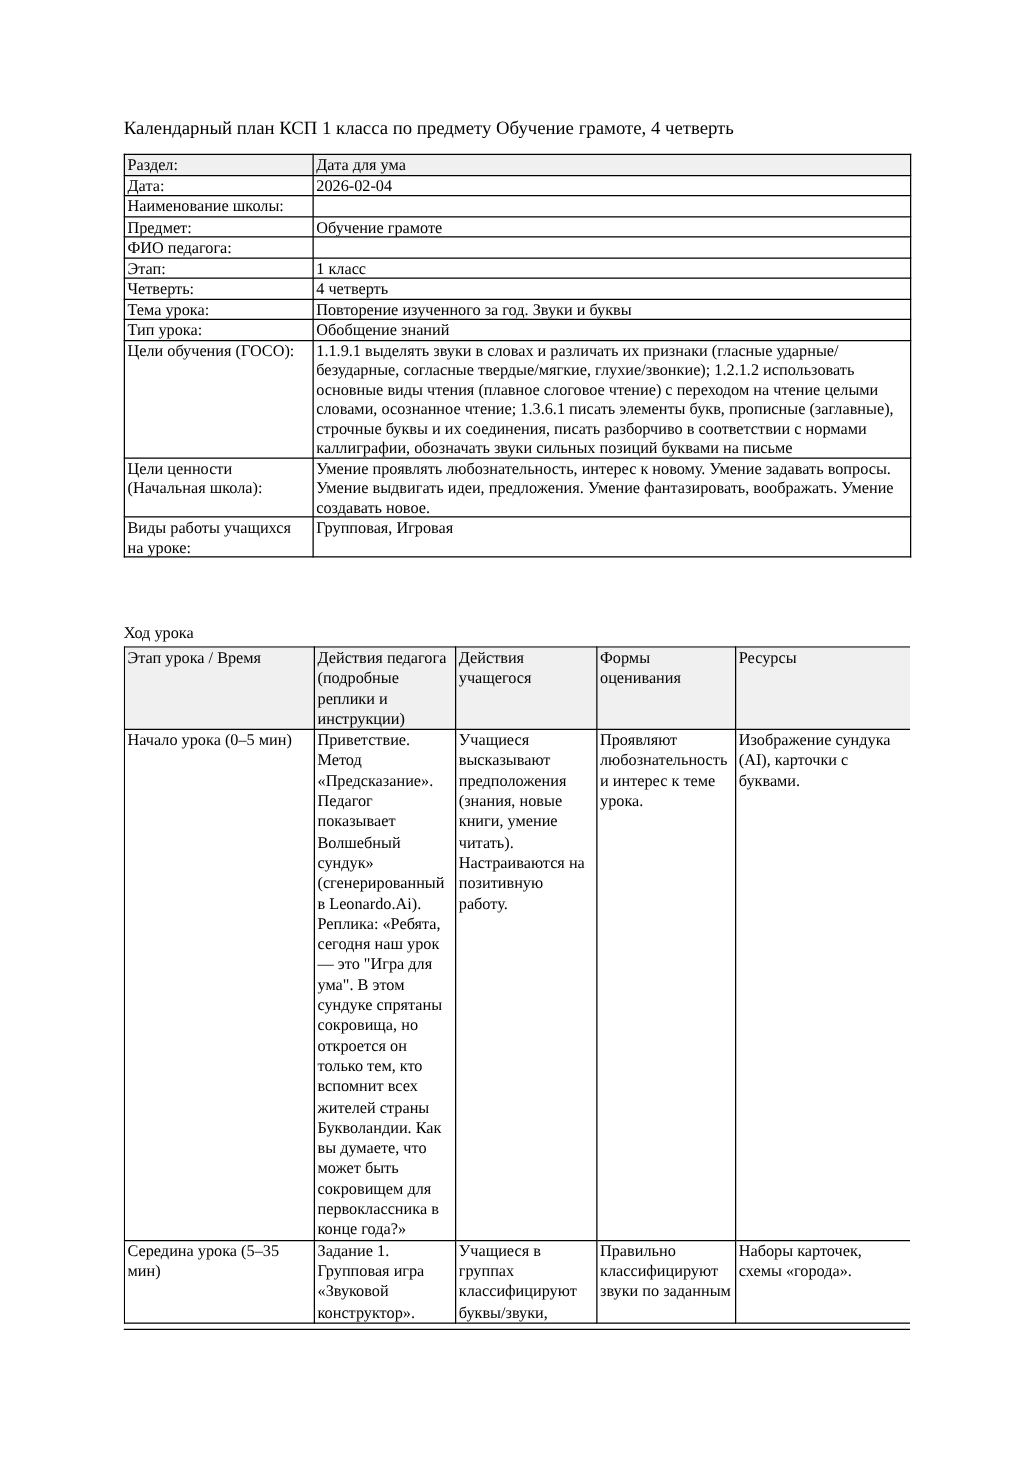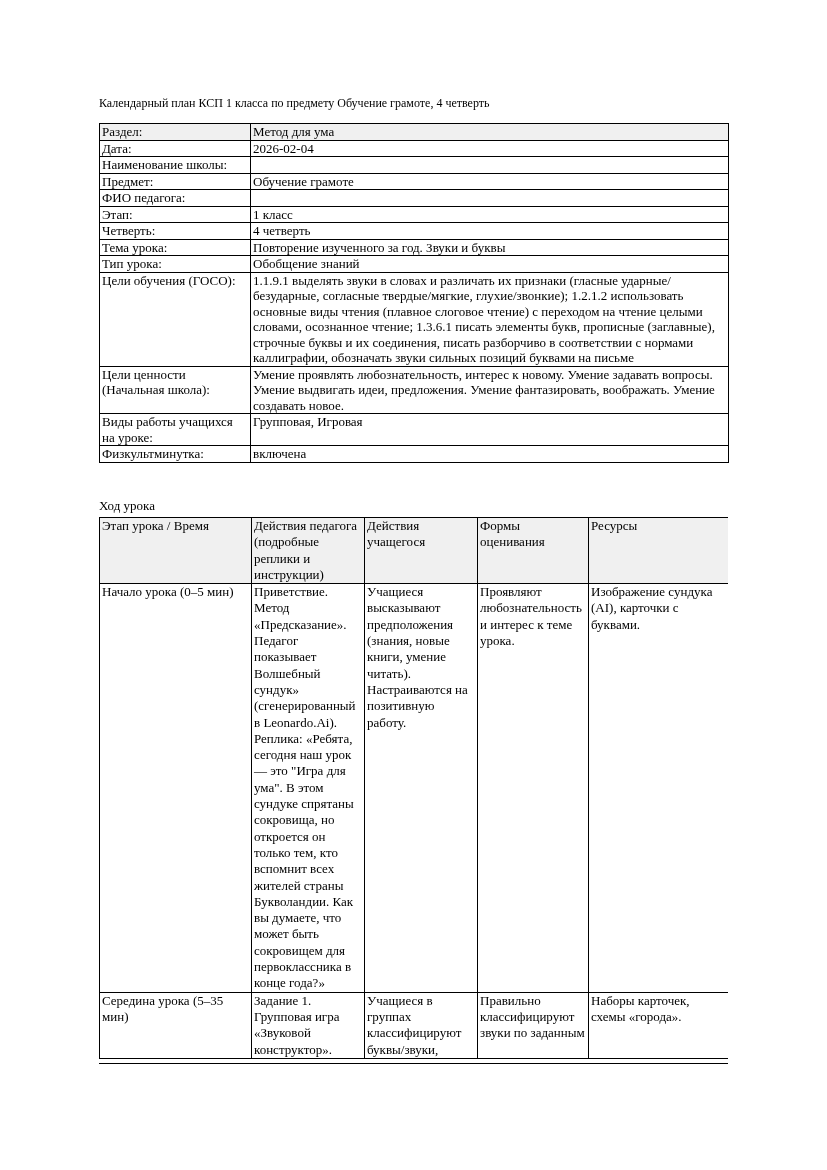--- a/index.html
+++ b/index.html
@@ -13,21 +13,21 @@
     position: relative;
     overflow: hidden;
     font-family: "Liberation Serif", "DejaVu Serif", serif;
     color: #000000;
   }
   #title {
     position: absolute;
     left: 99px;
     top: 95px;
     width: 660px;
-    font-size: 12px;
+    font-size: 15px;
     line-height: 16px;
   }
   #info-table {
     position: absolute;
     left: 99px;
     top: 123px;
     width: 629px;
     border-collapse: collapse;
     table-layout: fixed;
     font-size: 13px;
@@ -79,21 +79,21 @@
 <div id="title">Календарный план КСП 1 класса по предмету Обучение грамоте, 4 четверть</div>
 
 <table id="info-table">
   <colgroup>
       <col style="width:151px">
       <col style="width:478px">
     </colgroup>
   <tbody>
     <tr class="shaded">
       <td>Раздел:</td>
-      <td>Метод для ума</td>
+      <td>Дата для ума</td>
     </tr>
     <tr>
       <td>Дата:</td>
       <td>2026-02-04</td>
     </tr>
     <tr>
       <td>Наименование школы:</td>
       <td></td>
     </tr>
     <tr>
@@ -125,24 +125,20 @@
       <td>1.1.9.1 выделять звуки в словах и различать их признаки (гласные ударные/безударные, согласные твердые/мягкие, глухие/звонкие); 1.2.1.2 использовать основные виды чтения (плавное слоговое чтение) с переходом на чтение целыми словами, осознанное чтение; 1.3.6.1 писать элементы букв, прописные (заглавные), строчные буквы и их соединения, писать разборчиво в соответствии с нормами каллиграфии, обозначать звуки сильных позиций буквами на письме</td>
     </tr>
     <tr>
       <td>Цели ценности (Начальная школа):</td>
       <td>Умение проявлять любознательность, интерес к новому. Умение задавать вопросы. Умение выдвигать идеи, предложения. Умение фантазировать, воображать. Умение создавать новое.</td>
     </tr>
     <tr>
       <td>Виды работы учащихся на уроке:</td>
       <td>Групповая, Игровая</td>
     </tr>
-    <tr>
-      <td>Физкультминутка:</td>
-      <td>включена</td>
-    </tr>
   </tbody>
 </table>
 
 <div id="hod-heading">Ход урока</div>
 
 <div id="lesson-table-wrap">
   <table id="lesson-table">
     <colgroup>
       <col style="width:152px">
         <col style="width:113px">

